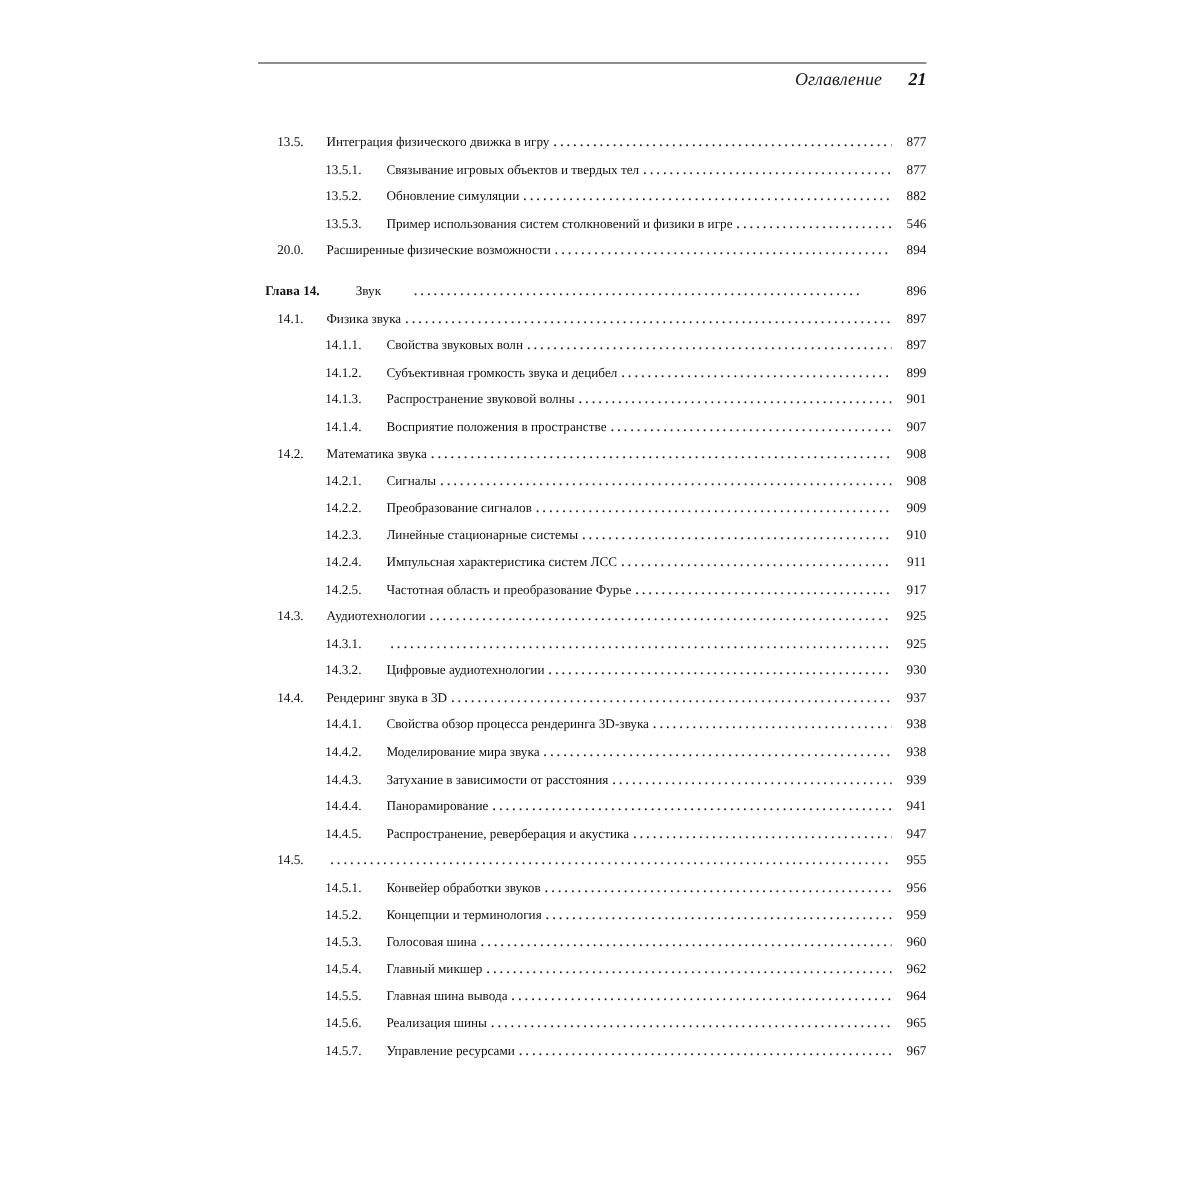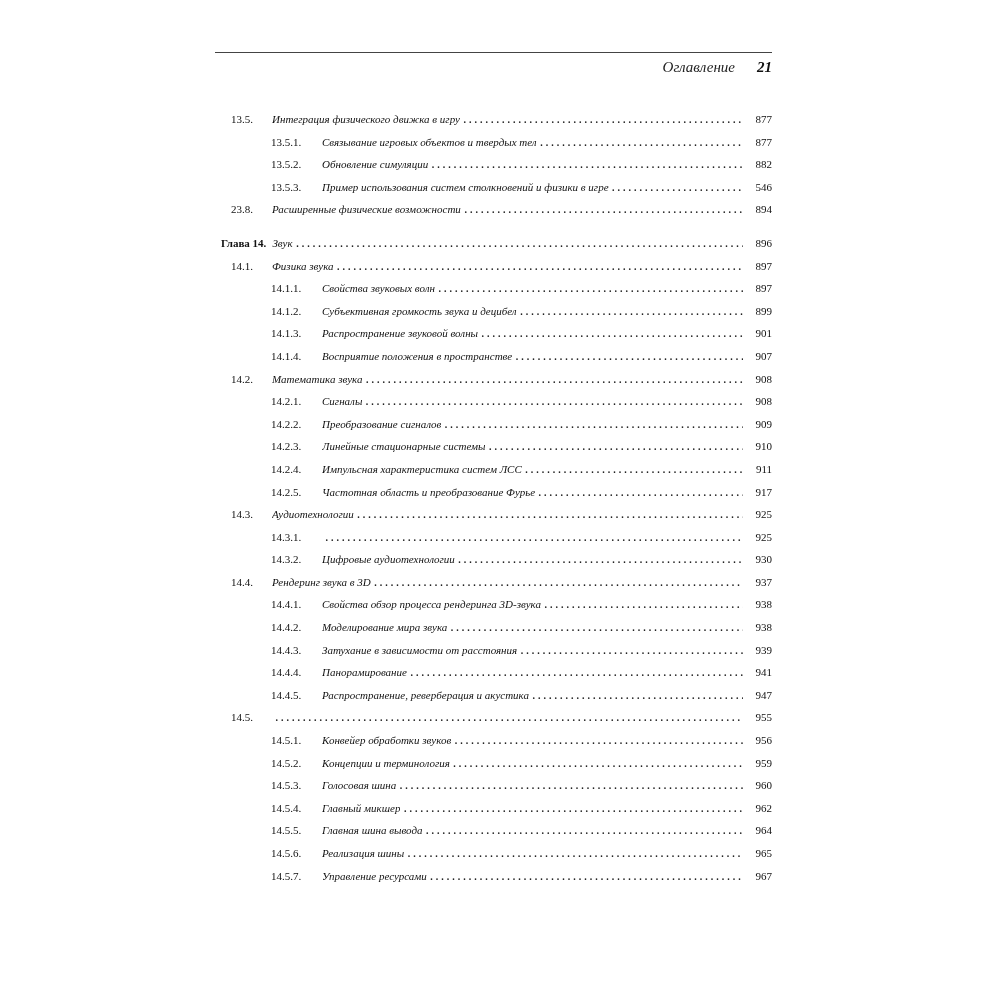--- a/index.html
+++ b/index.html
@@ -44,20 +44,21 @@
   .toc-row {
     display: flex;
     align-items: flex-start;
     line-height: 22.6px;
     font-size: 11px;
     white-space: nowrap;
   }
   .toc-row.lvl0 {
     margin-top: 11px;
     padding-left: 6px;
+    gap: 24px;
   }
   .toc-row.lvl1 {
     padding-left: 16px;
   }
   .toc-row.lvl2 {
     padding-left: 56px;
   }
   .toc-row .num {
     flex: 0 0 auto;
   }
@@ -67,21 +68,20 @@
   }
   .toc-row.lvl1 .num {
     width: 41px;
   }
   .toc-row.lvl2 .num {
     width: 51px;
   }
   .toc-row .title {
     flex: 0 1 auto;
     overflow: hidden;
-    font-style: italic;
   }
   .toc-row .leader {
     flex: 1 1 10px;
     overflow: hidden;
     margin: 0 3px;
     min-width: 10px;
     color: #222222;
   }
   .toc-row .leader::after {
     content: "..........................................................................................................................................................";
@@ -123,21 +123,21 @@
           <span class="leader"></span>
           <span class="pagenum">882</span>
         </div>
         <div class="toc-row lvl2">
           <span class="num">13.5.3.</span>
           <span class="title">Пример использования систем столкновений и физики в игре</span>
           <span class="leader"></span>
           <span class="pagenum">546</span>
         </div>
         <div class="toc-row lvl1">
-          <span class="num">23.8.</span>
+          <span class="num">20.0.</span>
           <span class="title">Расширенные физические возможности</span>
           <span class="leader"></span>
           <span class="pagenum">894</span>
         </div>
         <div class="toc-row lvl0">
           <span class="num">Глава 14.</span>
           <span class="title">Звук</span>
           <span class="leader"></span>
           <span class="pagenum">896</span>
         </div>

